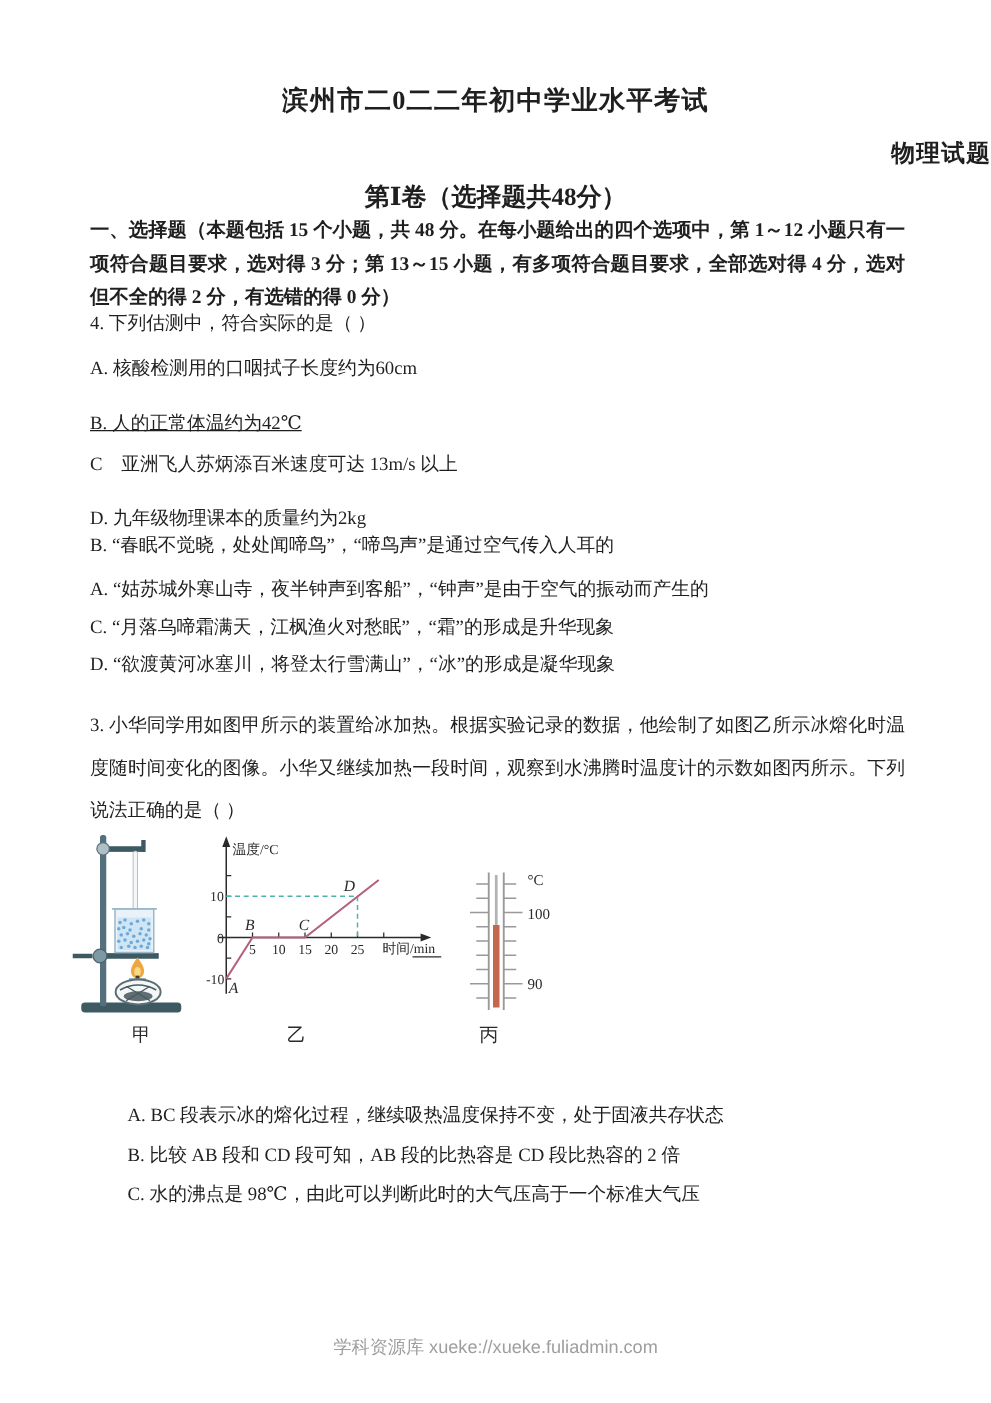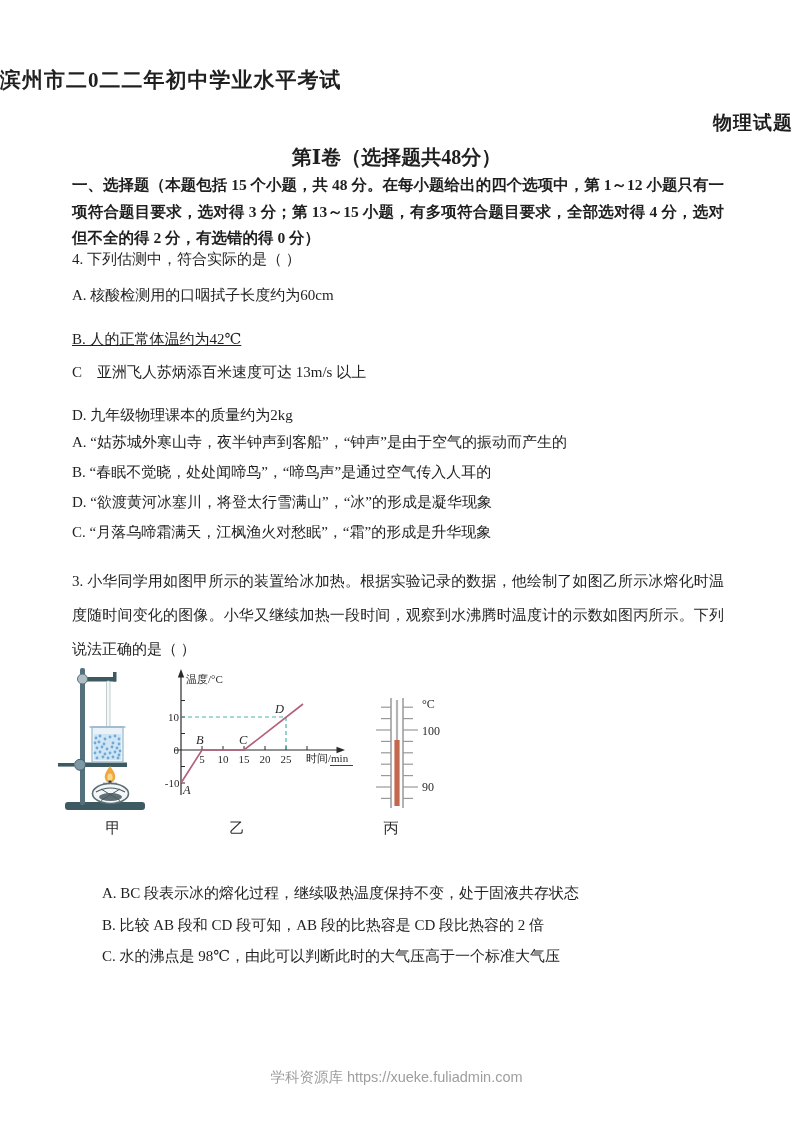--- a/index.html
+++ b/index.html
@@ -1,20 +1,20 @@
 <!DOCTYPE html>
 <html><head>
 <meta charset="utf-8">
 <style>
   * { margin:0; padding:0; box-sizing:border-box; }
   html,body { width:793px; height:1122px; background:#ffffff; overflow:hidden;
               font-family:"Liberation Serif","DejaVu Serif",serif; color:#1f1f1f; }
   .page { position:relative; width:793px; height:1122px; background:#fff; }
 
-  .doc-title   { position:absolute; top:66px;  left:0; width:100%; 
+  .doc-title   { position:absolute; top:66px;  left:0; width:100%; text-align:center;
                  font-size:21px; font-weight:bold; letter-spacing:1px; }
   .doc-subtitle{ position:absolute; top:110px; left:0; width:100%; text-align:right;
                  font-size:19px; font-weight:bold; letter-spacing:1px; }
   .doc-section { position:absolute; top:144px; left:0; width:100%; text-align:center;
                  font-size:20px; font-weight:bold; }
 
   .instructions { position:absolute; top:172px; left:72px; width:652px;
                   font-size:15.5px; font-weight:bold; line-height:26.5px; text-align:justify; }
 
   .qblock { position:absolute; left:72px; width:652px; font-size:15px; }
@@ -64,24 +64,24 @@
 
   <div class="qblock q1">
     <div class="stem">4. 下列估测中，符合实际的是（      ）</div>
     <div class="option option-a">A. 核酸检测用的口咽拭子长度约为60cm</div>
     <div class="option option-b">B. 人的正常体温约为42℃</div>
     <div class="option option-c">C　亚洲飞人苏炳添百米速度可达 13m/s 以上</div>
     <div class="option option-d">D. 九年级物理课本的质量约为2kg</div>
   </div>
 
   <div class="qblock q2">
+    <div class="option option-b">B. “春眠不觉晓，处处闻啼鸟”，“啼鸟声”是通过空气传入人耳的</div>
     <div class="option option-a">A. “姑苏城外寒山寺，夜半钟声到客船”，“钟声”是由于空气的振动而产生的</div>
-    <div class="option option-b">B. “春眠不觉晓，处处闻啼鸟”，“啼鸟声”是通过空气传入人耳的</div>
+    <div class="option option-c">C. “月落乌啼霜满天，江枫渔火对愁眠”，“霜”的形成是升华现象</div>
     <div class="option option-d">D. “欲渡黄河冰塞川，将登太行雪满山”，“冰”的形成是凝华现象</div>
-    <div class="option option-c">C. “月落乌啼霜满天，江枫渔火对愁眠”，“霜”的形成是升华现象</div>
   </div>
 
   <div class="q3stem">3. 小华同学用如图甲所示的装置给冰加热。根据实验记录的数据，他绘制了如图乙所示冰熔化时温度随时间变化的图像。小华又继续加热一段时间，观察到水沸腾时温度计的示数如图丙所示。下列说法正确的是（      ）</div>
 
   <div class="figure-row">
 
     <svg class="fig fig-apparatus" width="120" height="156" viewBox="0 0 120 156">
       <g>
         <rect x="7" y="139" width="80" height="8" rx="3" fill="#3d5a63"></rect>
         <rect x="22" y="5" width="5" height="137" rx="2" fill="#54707c"></rect>
@@ -219,14 +219,14 @@
     <div class="fig-caption cap-yi">乙</div>
     <div class="fig-caption cap-bing">丙</div>
   </div>
 
   <div class="q3opts">
     <div class="option option-a">A. BC 段表示冰的熔化过程，继续吸热温度保持不变，处于固液共存状态</div>
     <div class="option option-b">B. 比较 AB 段和 CD 段可知，AB 段的比热容是 CD 段比热容的 2 倍</div>
     <div class="option option-c">C. 水的沸点是 98℃，由此可以判断此时的大气压高于一个标准大气压</div>
   </div>
 
-  <div class="footer">学科资源库 https://xueke.fuliadmin.com</div>
+  <div class="footer">学科资源库 xueke://xueke.fuliadmin.com</div>
 </div>
 
 </body></html>

